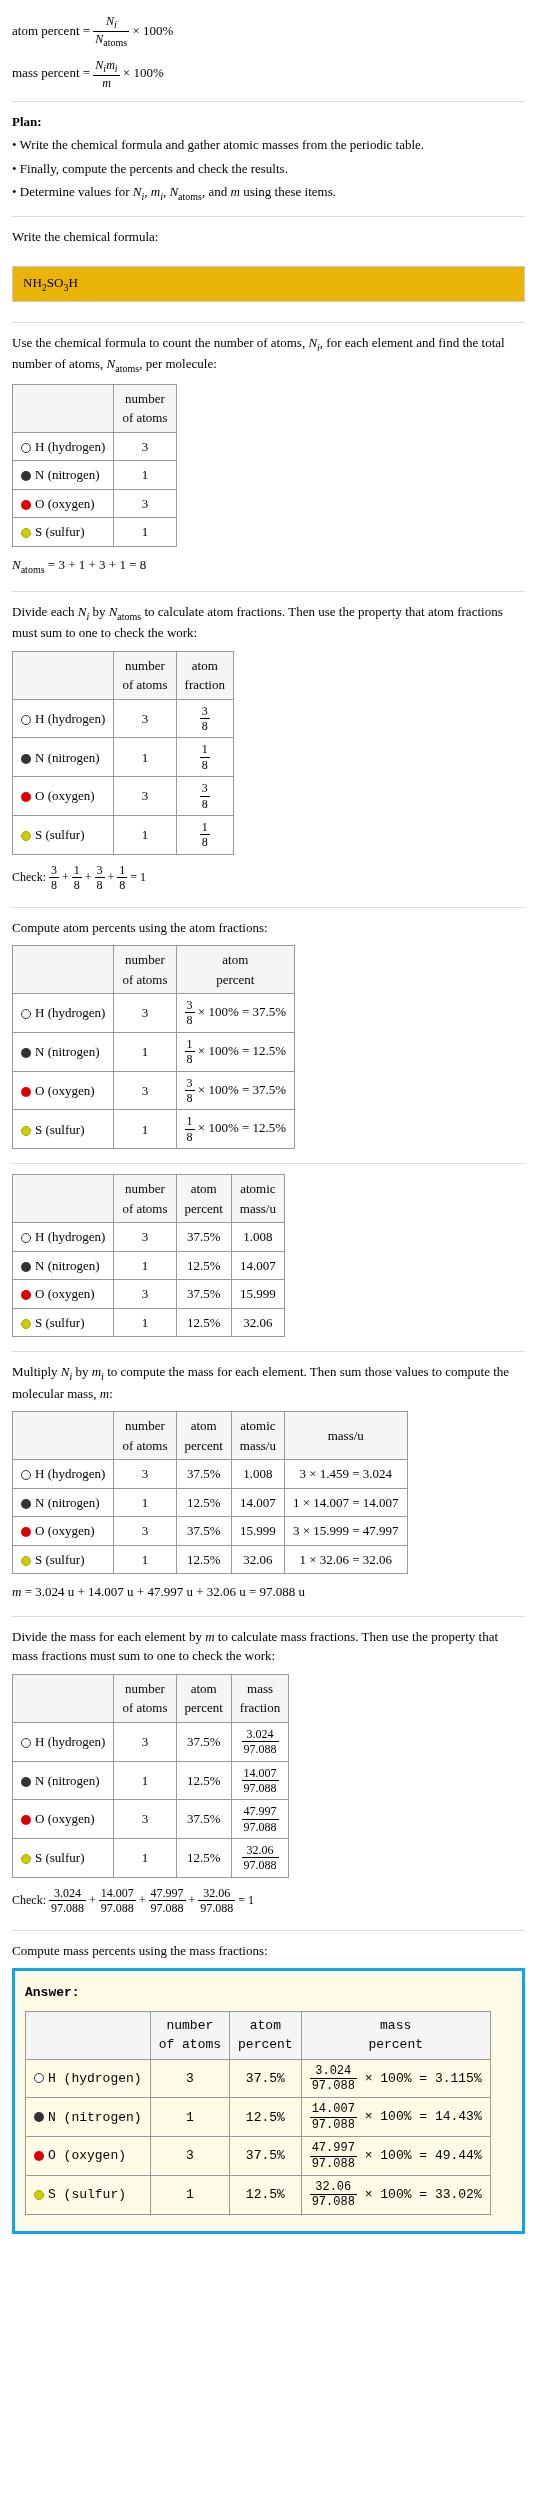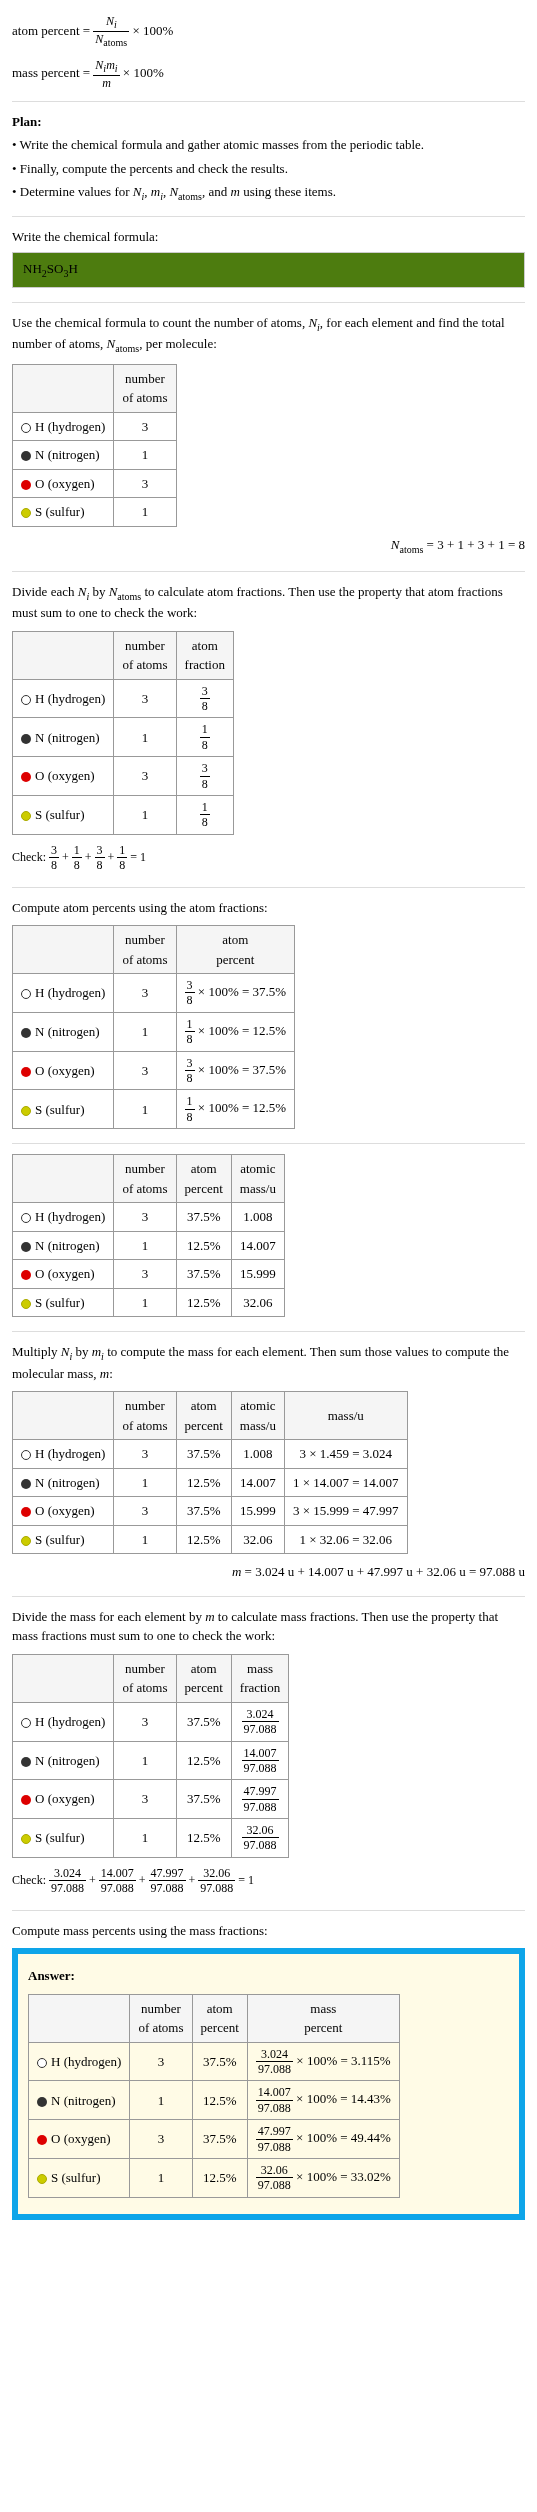--- a/index.html
+++ b/index.html
@@ -11,22 +11,22 @@
       width: 537px;
       padding: 10px 12px;
       line-height: 1.5;
     }
     .section {
       margin-bottom: 14px;
     }
     .formula-box {
       border: 1px solid #ccc;
       padding: 6px 10px;
-      margin: 6px 0;
-      background: #4d7c0f;
+      margin: 20px 0;
+      background: #eab308;
     }
     .math-block {
       margin: 4px 0 8px 0;
       font-size: 13px;
     }
     .frac {
       display: inline-block;
       text-align: center;
       vertical-align: middle;
     }
@@ -76,38 +76,38 @@
       border-radius: 50%;
       margin-right: 4px;
       vertical-align: middle;
     }
     .dot-white { background: #fff; border: 1px solid #333; }
     .dot-black { background: #333; }
     .dot-red { background: #d00; }
     .dot-yellow { background: #cc0; border: 1px solid #aa0; }
     .answer-box {
       background: #fffbe6;
-      border: 6px solid #0ea5e9;
+      border: 3px solid #0ea5e9;
       padding: 8px 10px;
       margin-top: 8px;
+      font-family: Liberation Mono, monospace;
     }
     .answer-label {
       font-weight: bold;
       margin-bottom: 6px;
     }
     p { margin: 4px 0; }
     .check-line {
       font-size: 12px;
       margin: 0 0;
     }
     sub { font-size: 10px; }
     .natoms-line {
       margin: 8px 0;
       font-size: 13px;
-      text-align: right;
     }
     hr {
       border: none;
       border-top: 1px solid #ddd;
       margin: 10px 0;
     }
     .intro-box {
       margin-bottom: 10px;
     }
   </style>

